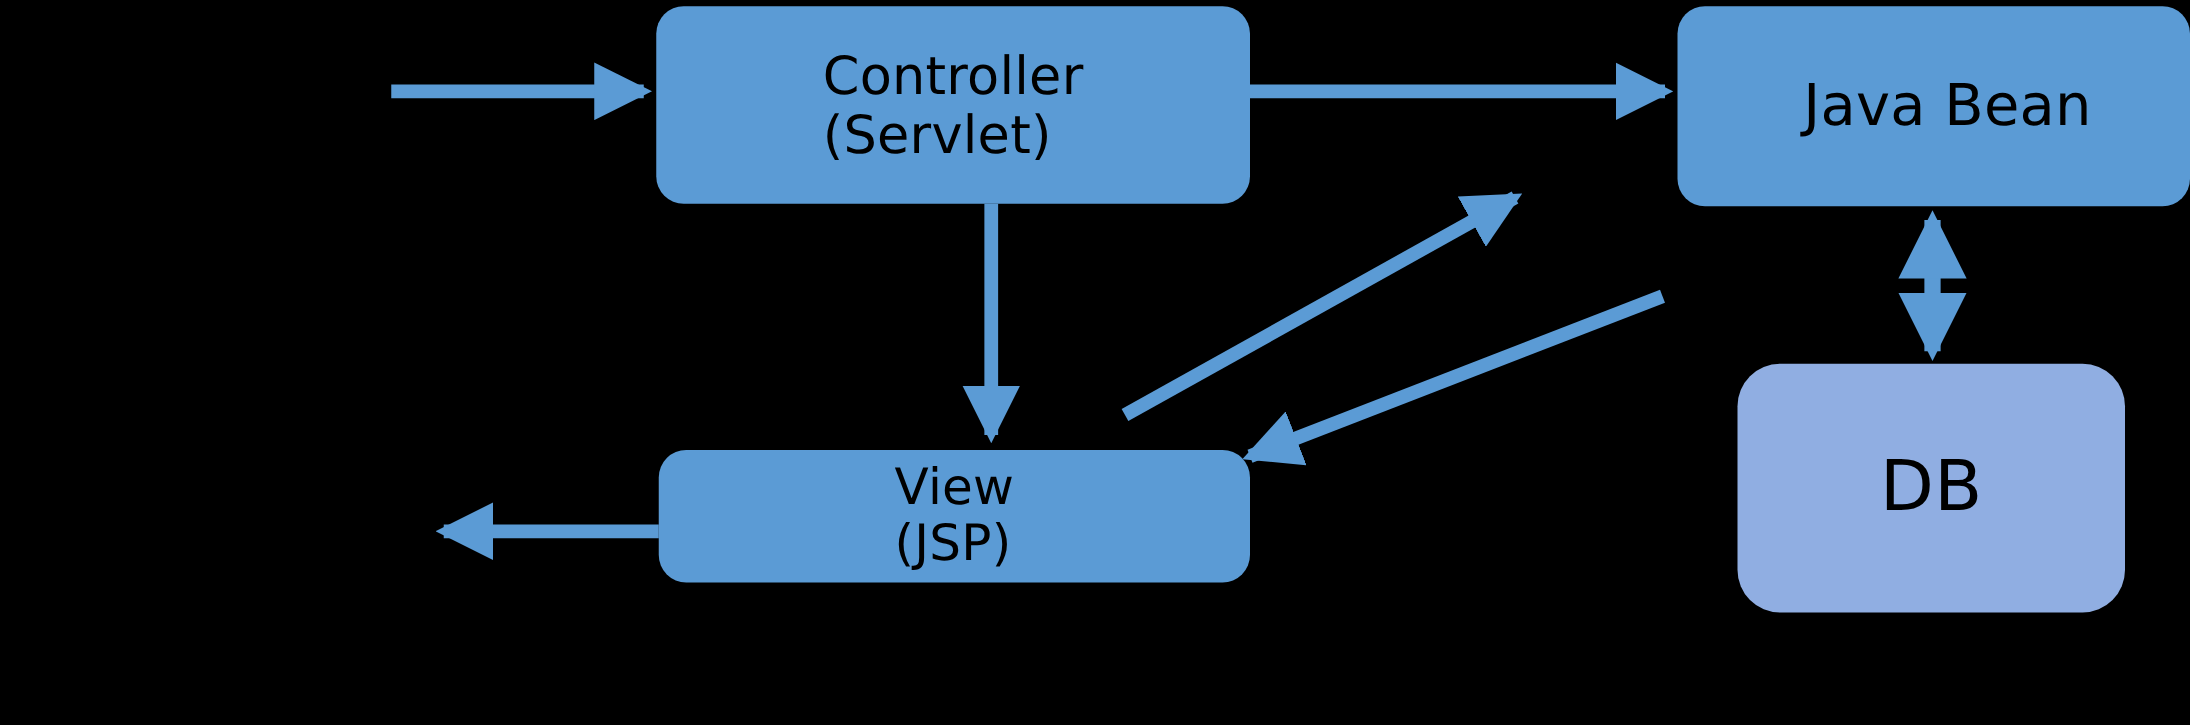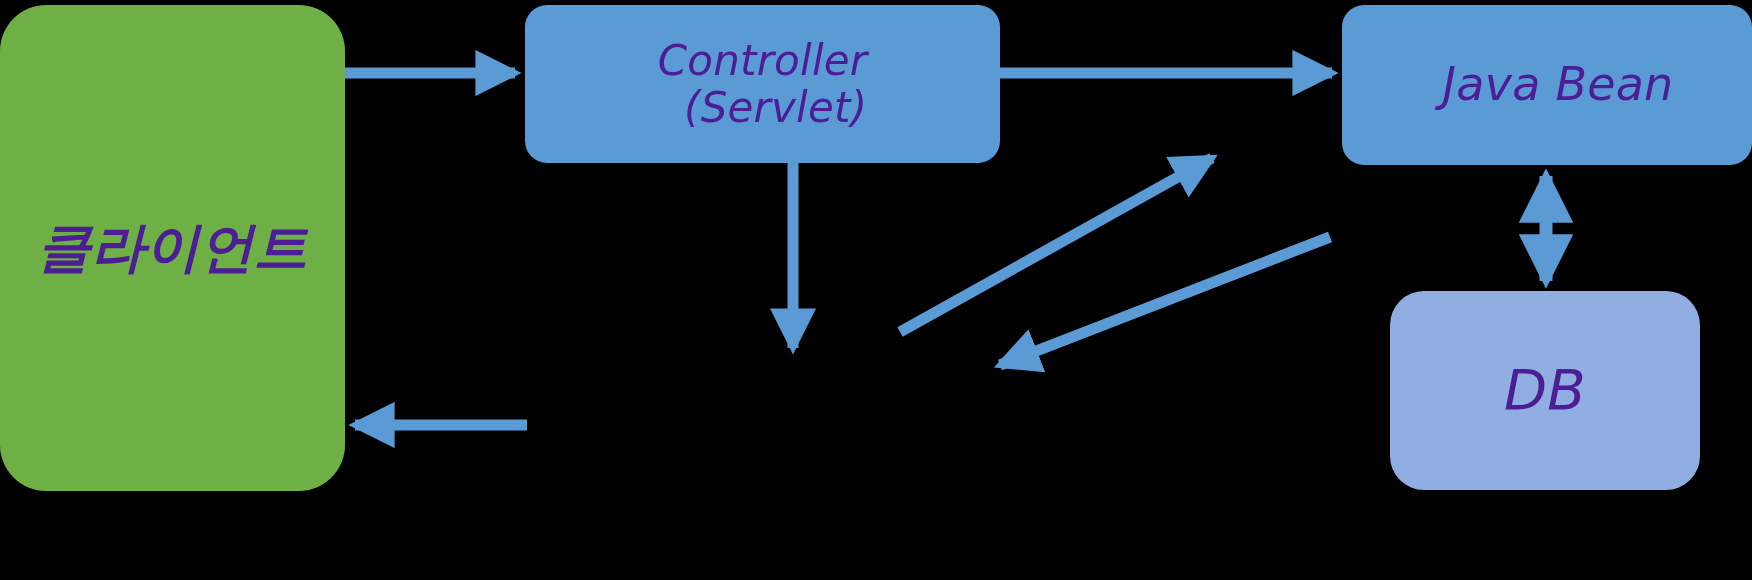--- a/index.html
+++ b/index.html
@@ -16,27 +16,26 @@
     width: 1752px;
     height: 580px;
     background: #000000;
     overflow: hidden;
   }
   .node {
     position: absolute;
     display: flex;
     align-items: center;
     justify-content: center;
-    text-align: right;
-    color: #4c1d95;
+    text-align: left;
+    color: #000000;
     box-sizing: border-box;
     line-height: 1.12;
     white-space: pre-line;
     letter-spacing: 0.2px;
-    font-style: italic;
   }
   .node-client {
     left: 0px;
     top: 5px;
     width: 345px;
     height: 486px;
     background: #6EAF46;
     border-radius: 46px;
     font-size: 54px;
     font-weight: 700;
@@ -114,31 +113,32 @@
 
     <line x1="527" y1="425" x2="355" y2="425" stroke="#5B9BD5" stroke-width="11" marker-end="url(#arrowhead-blue)"></line>
 
     <line x1="900" y1="332" x2="1212" y2="158" stroke="#5B9BD5" stroke-width="11" marker-end="url(#arrowhead-blue)"></line>
 
     <line x1="1330" y1="237" x2="1000" y2="365" stroke="#5B9BD5" stroke-width="11" marker-end="url(#arrowhead-blue)"></line>
 
     <line x1="1546" y1="176" x2="1546" y2="281" stroke="#5B9BD5" stroke-width="13" marker-start="url(#arrowtail-blue)" marker-end="url(#arrowhead-blue)"></line>
   </svg>
 
-  <div class="node node-client">
-    <span>클라이언트</span>
-  </div>
 
   <div class="node node-controller">
     <span>Controller
 (Servlet)</span>
   </div>
 
   <div class="node node-javabean">
     <span>Java Bean</span>
   </div>
 
+  <div class="node node-view">
+    <span>View
+(JSP)</span>
+  </div>
 
   <div class="node node-db">
     <span>DB</span>
   </div>
 
 </div>
 
 </body></html>

